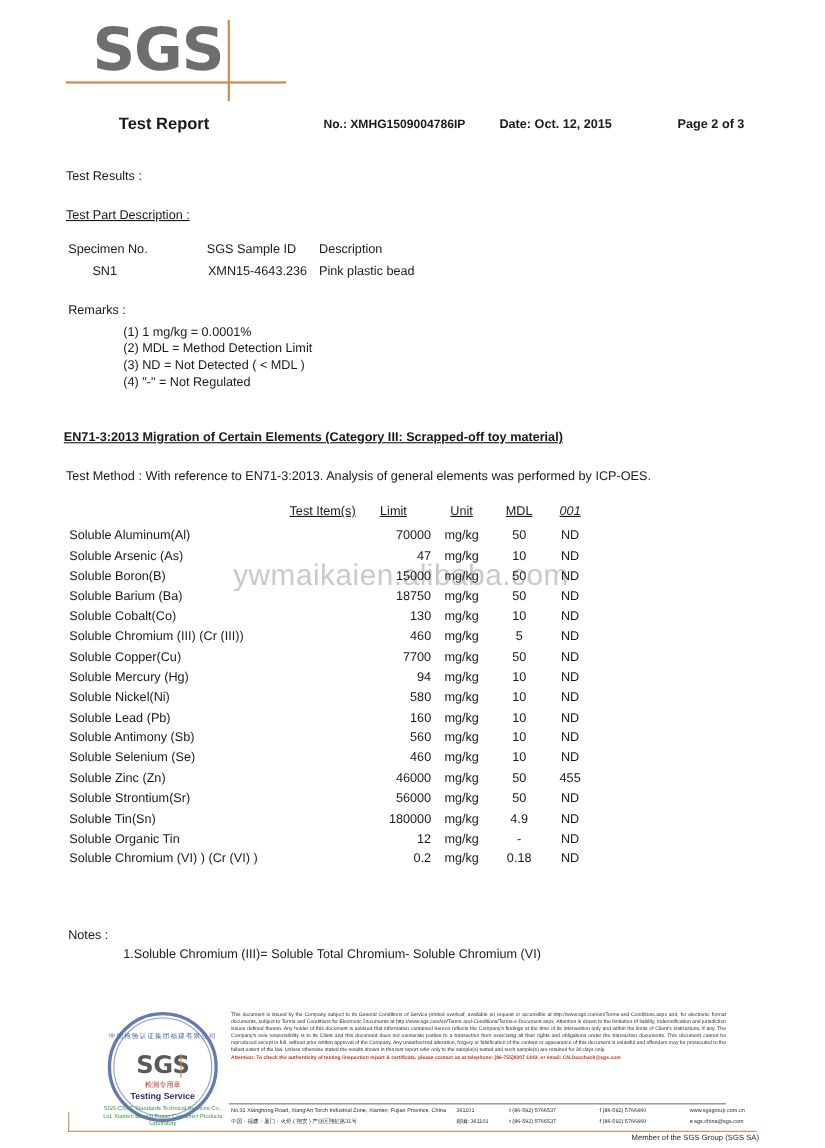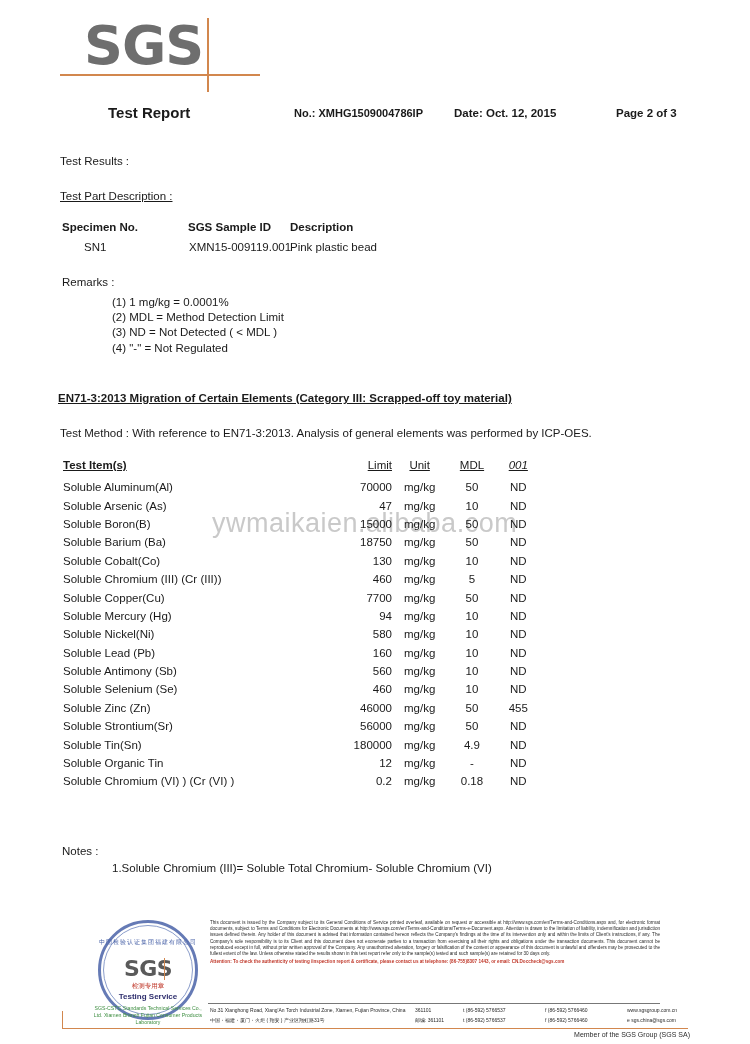--- a/index.html
+++ b/index.html
@@ -93,21 +93,21 @@
     font-weight: bold;
   }
 
   
   .txt {
     position: absolute;
     font-size: 11.5px;
     white-space: nowrap;
   }
   .u { text-decoration: underline; }
-  .b { font-weight: bold; }
+  .b { font-weight: normal; }
 
   .sec-results { left: 60px; top: 155px; }
   .sec-partdesc { left: 60px; top: 190px; }
 
   .sp-h1 { left: 62px;  top: 221px; }
   .sp-h2 { left: 188px; top: 221px; }
   .sp-h3 { left: 290px; top: 221px; }
   .sp-v1 { left: 84px;  top: 241px; }
   .sp-v2 { left: 189px; top: 241px; }
   .sp-v3 { left: 290px; top: 241px; }
@@ -145,22 +145,22 @@
   .rtable td {
     padding: 0;
     height: 18.4px;
     white-space: nowrap;
   }
   .c-item  { text-align: left;  width: 270px; padding-left: 3px !important; }
   .c-limit { text-align: right;  width: 72px; }
   .c-unit  { text-align: center; width: 58px; }
   .c-mdl   { text-align: center; width: 52px; }
   .c-res   { text-align: center; width: 46px; }
-  .rtable th.c-item  { text-align: left; font-weight: bold; }
-  .rtable th.c-limit { }
+  .rtable th.c-item  { text-align: right; }
+  .rtable th.c-limit { text-align: center; }
   .rtable th.c-res   { font-style: italic; }
 
   
   .notes-head { left: 62px; top: 845px; }
   .notes-1 { left: 112px; top: 862px; }
 
   
   .watermark {
     position: absolute;
     left: 212px;
@@ -335,21 +335,21 @@
     <div class="t-page">Page 2 of  3</div>
   </div>
 
   <div class="txt sec-results">Test Results :</div>
   <div class="txt sec-partdesc u">Test Part Description :</div>
 
   <div class="txt sp-h1 b">Specimen No.</div>
   <div class="txt sp-h2 b">SGS Sample ID</div>
   <div class="txt sp-h3 b">Description</div>
   <div class="txt sp-v1">SN1</div>
-  <div class="txt sp-v2">XMN15-009119.001</div>
+  <div class="txt sp-v2">XMN15-4643.236</div>
   <div class="txt sp-v3">Pink plastic bead</div>
 
   <div class="txt rem-head">Remarks :</div>
   <div class="txt rem1">(1) 1 mg/kg = 0.0001%</div>
   <div class="txt rem2">(2) MDL = Method Detection Limit</div>
   <div class="txt rem3">(3) ND = Not Detected ( &lt; MDL )</div>
   <div class="txt rem4">(4) "-" = Not Regulated</div>
 
   <div class="txt en-head">EN71-3:2013 Migration of Certain Elements (Category III: Scrapped-off toy material)</div>
   <div class="txt test-method">Test Method :    With reference to EN71-3:2013. Analysis of general elements was performed by ICP-OES.</div>

